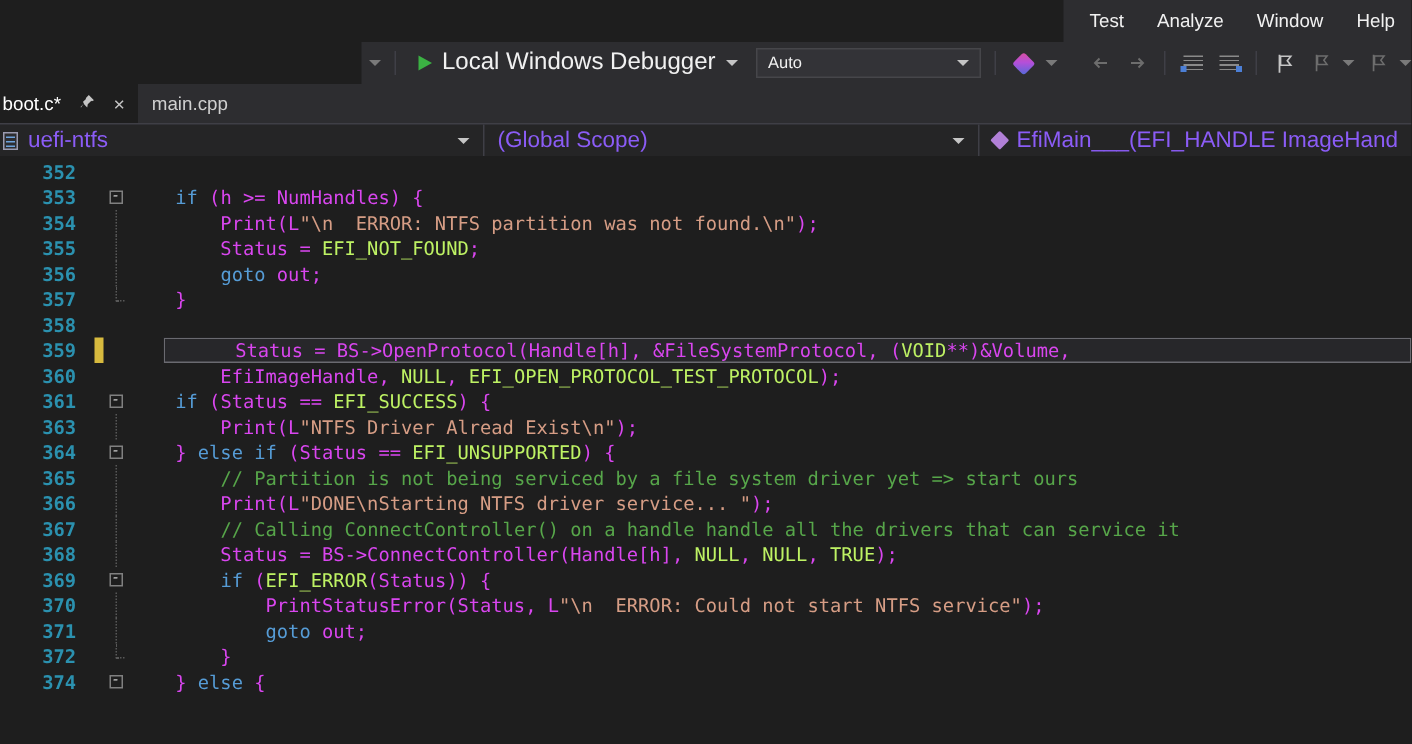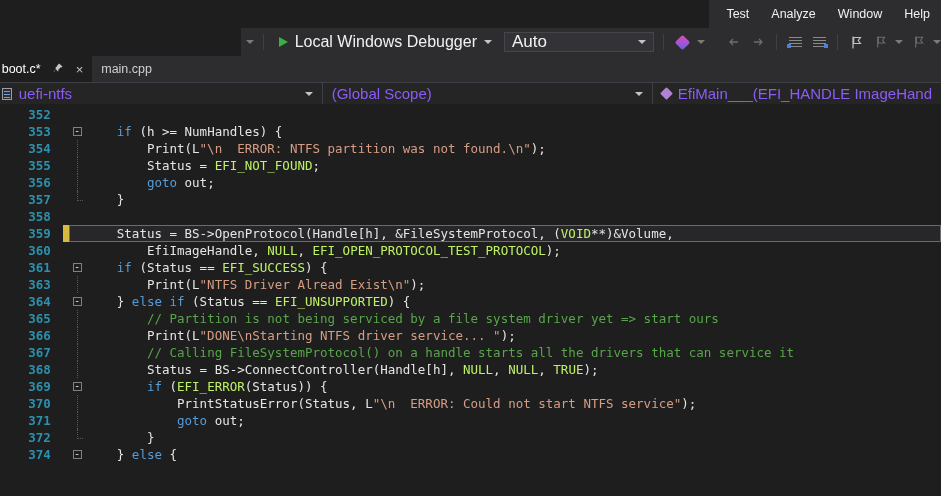--- a/index.html
+++ b/index.html
@@ -15,21 +15,21 @@
   .toolbar { height:28px; background:#2d2d30; display:flex; align-items:center; padding-left:5px; gap:6px; flex:none; }
   .vsep { width:1px; height:16px; background:#3f3f46; margin:0 3px; flex:none; }
   .gap { width:8px; flex:none; }
   .caret { width:0; height:0; border-left:4px solid transparent; border-right:4px solid transparent;
            border-top:4px solid #c5c5c5; display:inline-block; flex:none; }
   .caret.dim { border-top-color:#7a7a7a; }
   .play { width:0; height:0; border-top:5px solid transparent; border-bottom:5px solid transparent;
           border-left:9px solid #3bb143; flex:none; }
   .start-btn { display:flex; align-items:center; gap:7px; padding:0 6px; font-size:16px; height:22px; }
   .combo { width:150px; height:20px; background:#333337; border:1px solid #46464a; display:flex;
-           align-items:center; padding:0 7px; font-size:17px; gap:6px; }
+           align-items:center; padding:0 7px; font-size:11px; gap:6px; }
   .combo .lbl { flex:1; }
   .gicon { display:inline-flex; align-items:center; justify-content:center; width:18px; height:20px; flex:none; }
   .flame { width:11px; height:11px; transform:rotate(45deg); border-radius:2px;
            background:linear-gradient(135deg,#d94f9e 0%,#b44fd9 45%,#4f6bd9 100%); }
   .lines-icon { position:relative; width:13px; height:10px;
                 background:repeating-linear-gradient(to bottom,#8a8a8a 0 1px,transparent 1px 3px); }
   .lines-icon::after { content:''; position:absolute; left:-2px; bottom:-1px; width:4px; height:4px; background:#4c7fd6; }
   .lines-icon.alt::after { left:auto; right:-2px; }
 
   
@@ -62,30 +62,30 @@
   .method-icon { width:9px; height:9px; background:#b180d7; transform:rotate(45deg); border-radius:1px; flex:none; }
 
   
   .editor { flex:1; background:#1e1e1e; overflow:hidden; font-family:"DejaVu Sans Mono", monospace;
             font-size:12.5px; padding-top:2px; }
   .code-line { display:flex; height:17px; line-height:17px; }
   .ln { width:70px; padding-right:12px; text-align:right; color:#2b91af; flex:none;font-weight:bold; }
   .chg { width:6px; flex:none; }
   .chg.mod { background:#d7ba3e; }
   .lcontent { flex:1; display:flex; min-width:0; }
-  .lcontent.cur { box-shadow:inset 0 0 0 1px #6a6a70; background:#27272a; }
+  .lcontent.cur { box-shadow:inset 0 0 0 1px #6a6a70; background:#27272a;margin-left:40px; }
   .fold { width:18px; flex:none; position:relative; }
   .fbox { display:block; width:9px; height:9px; border:1px solid #808080; color:#c8c8c8; font-size:10px;
           line-height:6px; text-align:center; margin:4px 0 0 4px; background:#1e1e1e; }
   .fold.line::before { content:''; position:absolute; left:8px; top:0; bottom:0; border-left:1px dotted #585858; }
   .fold.end::before { content:''; position:absolute; left:8px; top:0; width:5px; height:9px;
                       border-left:1px dotted #585858; border-bottom:1px dotted #585858; }
   .codetext { white-space:pre; flex:none; }
   .t-kw { color:#569cd6; } .t-str { color:#d69d85; } .t-mac { color:#bef264; }
-  .t-com { color:#57a64a; } .t-def { color:#e5e5e5; }
+  .t-com { color:#57a64a; } .t-def { color:#d946ef; }
 </style>
 </head>
 <body>
 
 <div class="app">
 
   <div class="menubar">
       <span class="menu-item">Test</span>
       <span class="menu-item">Analyze</span>
       <span class="menu-item">Window</span>
@@ -321,21 +321,21 @@
               <div class="lcontent">
                 <span class="fold line"></span>
                 <span class="codetext"><span class="t-def">        Print(</span><span class="t-def">L</span><span class="t-str">"DONE\nStarting NTFS driver service... "</span><span class="t-def">);</span></span>
               </div>
             </div>
             <div class="code-line">
               <span class="ln">367</span>
               <span class="chg"></span>
               <div class="lcontent">
                 <span class="fold line"></span>
-                <span class="codetext"><span class="t-def">        </span><span class="t-com">// Calling FileSystemProtocol() on a handle starts all the drivers that can service it</span></span>
+                <span class="codetext"><span class="t-def">        </span><span class="t-com">// Calling ConnectController() on a handle handle all the drivers that can service it</span></span>
               </div>
             </div>
             <div class="code-line">
               <span class="ln">368</span>
               <span class="chg"></span>
               <div class="lcontent">
                 <span class="fold line"></span>
                 <span class="codetext"><span class="t-def">        Status = BS-&gt;ConnectController(Handle[h], </span><span class="t-mac">NULL</span><span class="t-def">, </span><span class="t-mac">NULL</span><span class="t-def">, </span><span class="t-mac">TRUE</span><span class="t-def">);</span></span>
               </div>
             </div>

